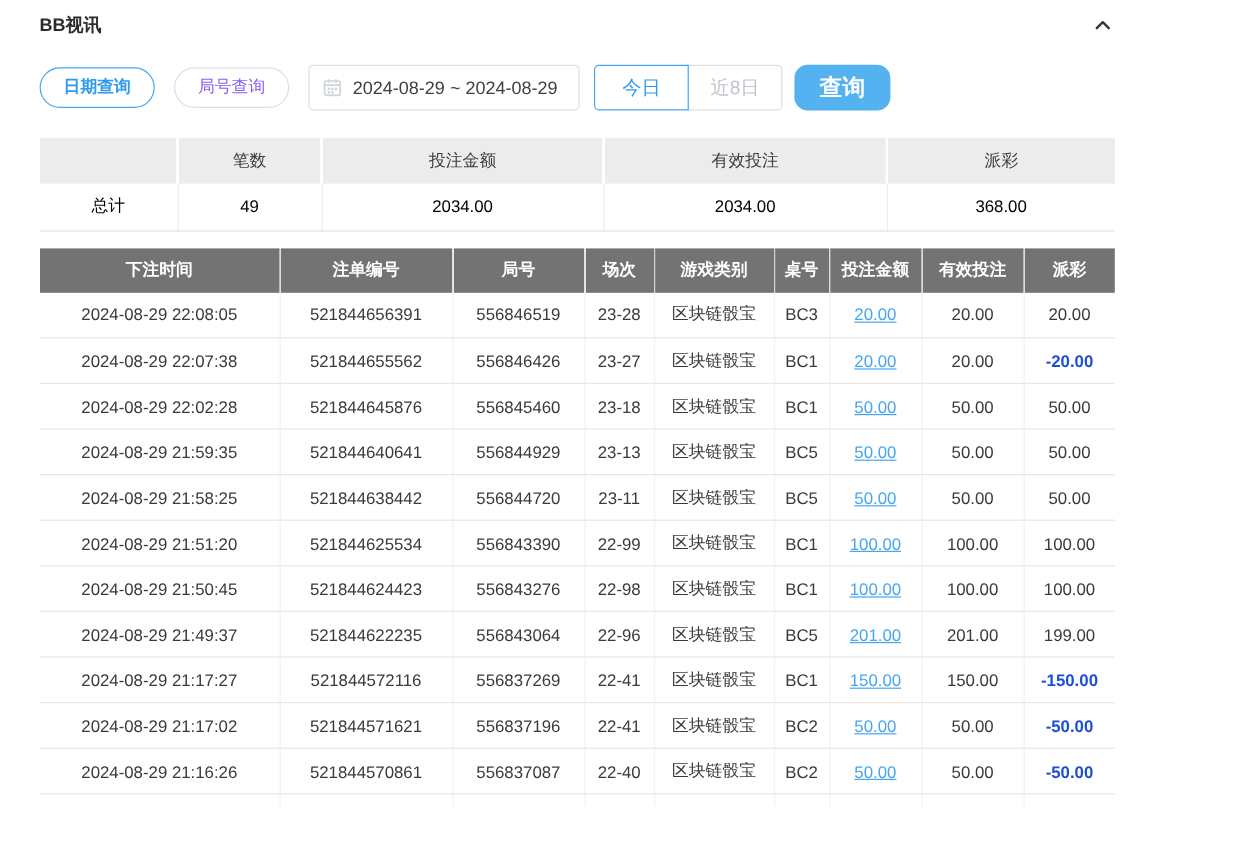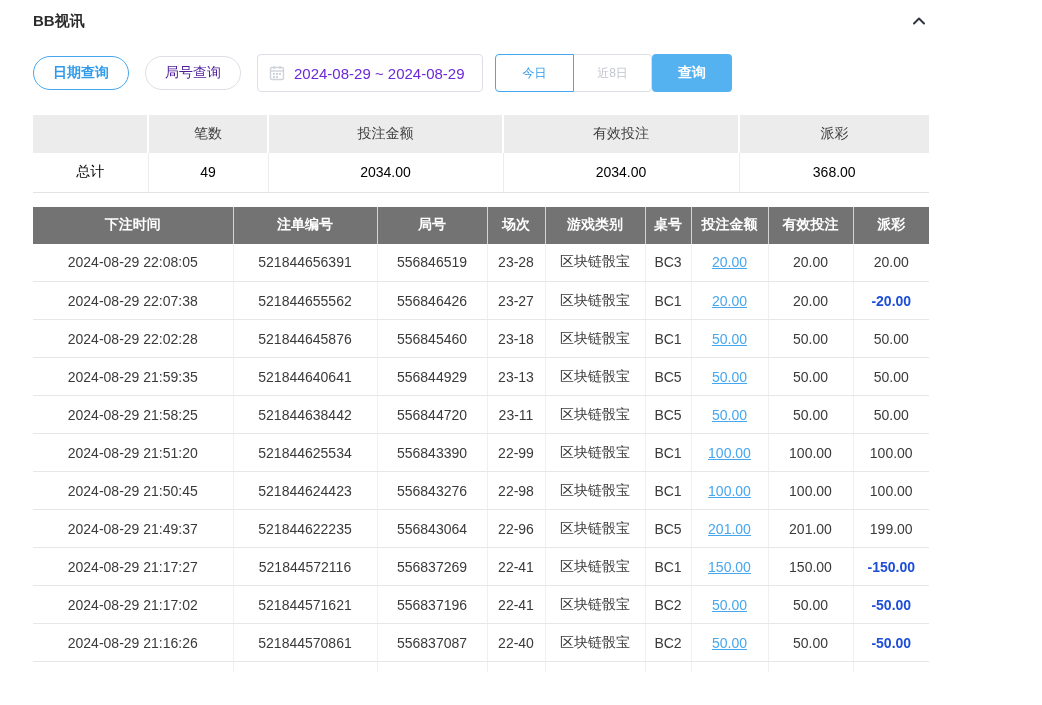--- a/index.html
+++ b/index.html
@@ -7,32 +7,32 @@
   body { font-family:"Liberation Sans","DejaVu Sans",sans-serif; color:#333; }
   .page { position:relative; width:1042px; height:705px; background:#fff; overflow:hidden; padding:10px 0 0 33px; }
 
   
   .panel-header { width:896px; display:flex; justify-content:space-between; align-items:center; height:22px; }
   .panel-title { font-size:15px; font-weight:700; color:#2c2c2c; }
   .collapse-btn { width:20px; height:20px; display:flex; align-items:center; justify-content:center; cursor:pointer; background:none; border:none; }
 
   
   .toolbar { margin-top:22px; display:flex; align-items:center; width:1000px; }
-  .pill { height:34px; padding:0 19px; border-radius:17px; background:#fff; font-size:14px; cursor:pointer; border:1px solid #dcdfe6; color:#4c1d95; }
+  .pill { height:34px; padding:0 19px; border-radius:17px; background:#fff; font-size:14px; cursor:pointer; border:1px solid #dcdfe6; color:#8b5cf6; }
   .pill.active { border-color:#47a7ee; color:#2f9bec; font-weight:700; }
   .pill + .pill { margin-left:16px; }
   .date-range { margin-left:16px; width:226px; height:38px; border:1px solid #dcdfe6; border-radius:4px; display:flex; align-items:center; padding:0 11px; background:#fff; cursor:pointer; }
   .date-range .cal { width:16px; height:16px; margin-right:9px; flex:none; }
-  .date-range .val { font-size:15px; color:#6d28d9; white-space:nowrap; }
+  .date-range .val { font-size:15px; color:#404040; white-space:nowrap; }
   .btn-group { margin-left:12px; display:flex; height:38px; }
-  .btn-group button { width:79px; height:38px; background:#fff; border:1px solid #dcdfe6; font-size:12px; color:#c0c4cc; cursor:pointer; margin-left:-1px; position:relative; }
+  .btn-group button { width:79px; height:38px; background:#fff; border:1px solid #dcdfe6; font-size:16px; color:#c0c4cc; cursor:pointer; margin-left:-1px; position:relative; }
   .btn-group button:first-child { border-radius:4px 0 0 4px; margin-left:0; }
   .btn-group button:last-child { border-radius:0 4px 4px 0; }
   .btn-group button.active { color:#2f9bec; border-color:#47a7ee; z-index:2; }
-  .search-btn { width:80px; height:38px; border:none; border-radius:4px; background:#55b2f0; color:#fff; font-size:14px; font-weight:700; cursor:pointer; }
+  .search-btn { margin-left:10px; width:80px; height:38px; border:none; border-radius:11px; background:#55b2f0; color:#fff; font-size:19px; font-weight:700; cursor:pointer; }
 
   
   table { border-collapse:collapse; table-layout:fixed; width:896px; }
   th, td { text-align:center; font-size:14px; overflow:hidden; white-space:nowrap; }
 
   
   .summary-table { margin-top:23px; }
   .summary-table th { background:#ececec; height:38px; font-weight:400; color:#3c3c3c; border-right:2px solid #fff; }
   .summary-table th:last-child { border-right:none; }
   .summary-table td { height:39px; background:#fff; color:#000000; border-right:1px solid #ededed; border-bottom:1px solid #e3e3e3; }

